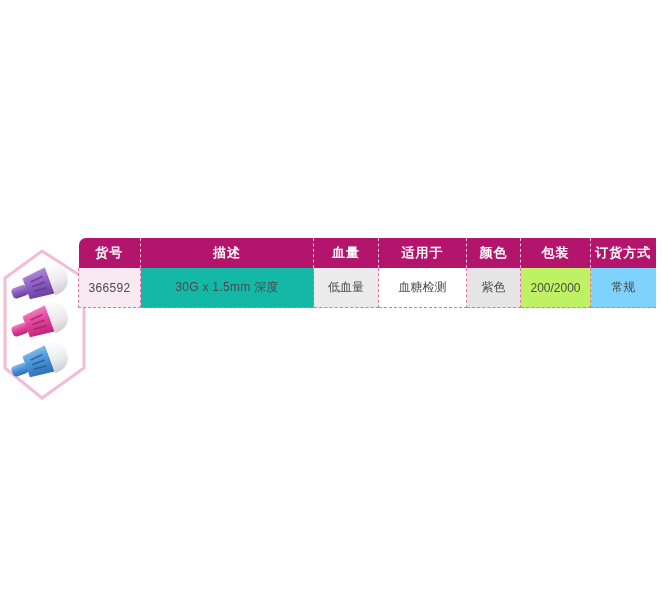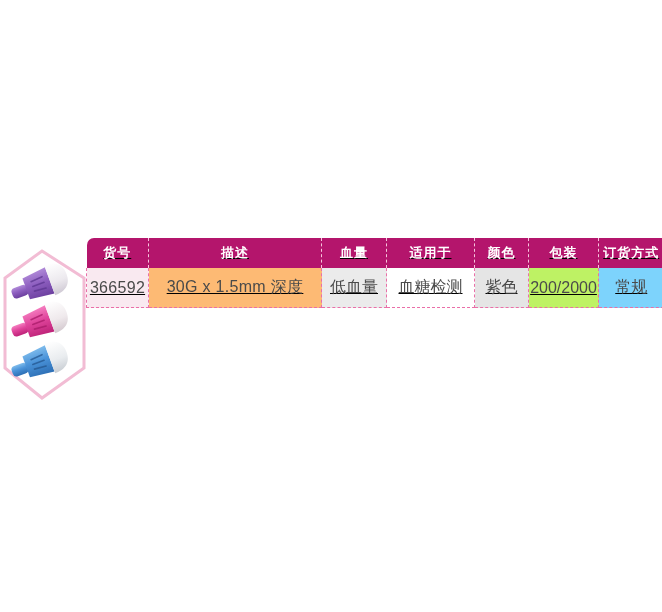--- a/index.html
+++ b/index.html
@@ -33,26 +33,25 @@
     width: 78px;
     height: 40px;
   }
   #lancet-purple { left: 6px; top: 22px; }
   #lancet-pink   { left: 6px; top: 60px; }
   #lancet-blue   { left: 6px; top: 100px; }
 
   
   #spec-table {
     position: absolute;
-    left: 86px;
+    left: 78px;
     top: 238px;
     width: 577px;
     border-collapse: collapse;
     table-layout: fixed;
-    text-decoration: underline;
   }
   #spec-table th, #spec-table td {
     padding: 0;
     margin: 0;
     text-align: center;
     vertical-align: middle;
   }
 
   
   #spec-table thead th {
@@ -65,32 +64,32 @@
     border-right: 1px dashed #f6c6dd;
   }
   #spec-table thead th:last-child { border-right: none; }
   #spec-table thead th:first-child {
     border-top-left-radius: 7px;
   }
 
   
   #spec-table tbody td {
     height: 39px;
-    font-size: 16px;
+    font-size: 12px;
     color: #4a4a4a;
     border-right: 1px dashed #ea6fa8;
     border-bottom: 1px dashed #ea6fa8;
     background: #ffffff;
   }
   #spec-table tbody td:last-child { border-right: none; }
   #spec-table tbody tr:last-child td { border-bottom: 1px dashed #ea6fa8; }
 
   
   #spec-table tbody td.col-sku  { background: #f9e9f0; border-left: 1px dashed #ea6fa8; }
-  #spec-table tbody td.col-desc { background: #fdba74; }
+  #spec-table tbody td.col-desc { background: #14b8a6; }
   #spec-table tbody td.col-vol  { background: #ebebeb; }
   #spec-table tbody td.col-use  { background: #ffffff; margin-left: 28px; }
   #spec-table tbody td.col-clr  { background: #e5e5e5; }
   #spec-table tbody td.col-pack { background: #bef264; }
   #spec-table tbody td.col-ord  { background: #7dd3fc; }
 
   .cell-sku  { font-size: 12px; color: #3f3f3f; letter-spacing: .3px; }
   .cell-desc { font-size: 12px; color: #3f3f3f; letter-spacing: .3px; }
 </style>
 </head>

